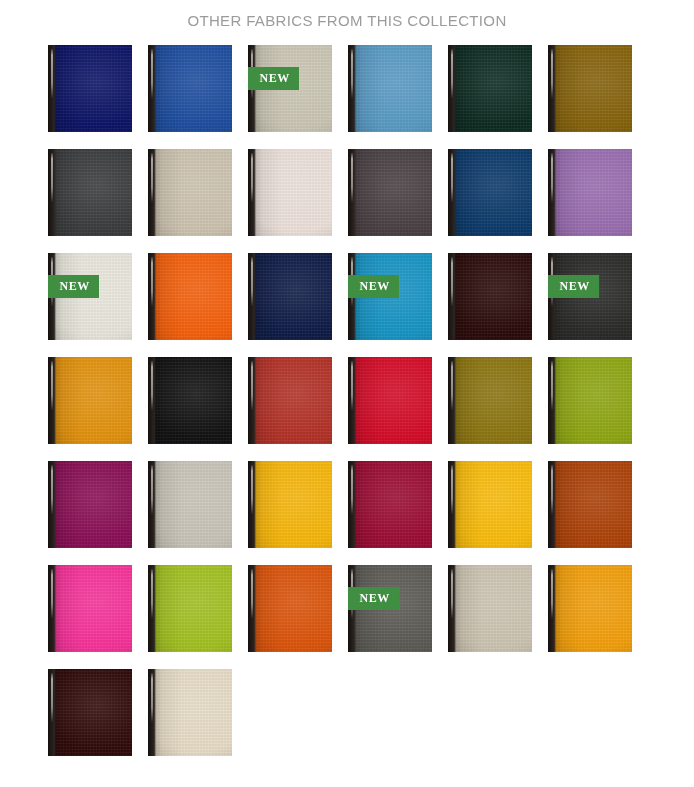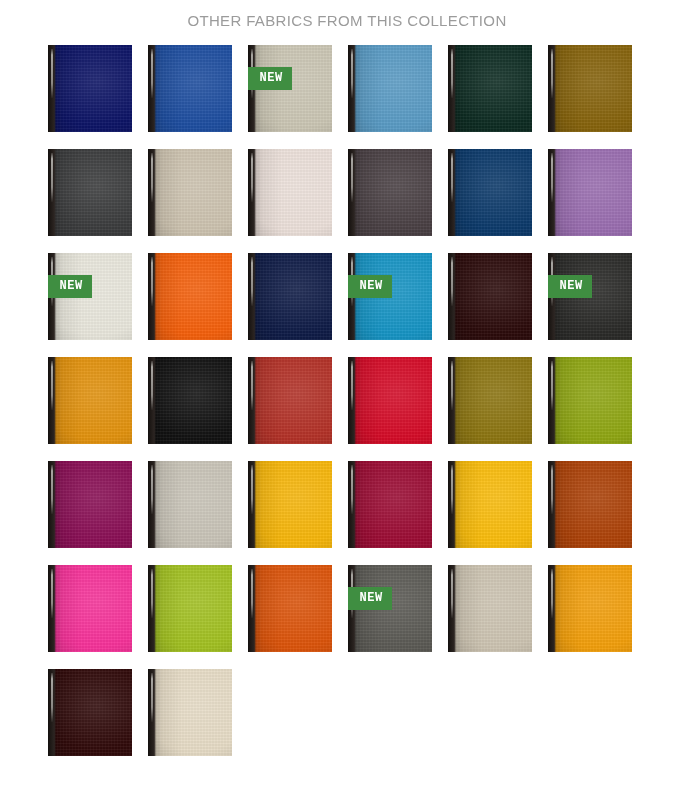--- a/index.html
+++ b/index.html
@@ -96,21 +96,21 @@
     top: 22px;
     left: 0;
     height: 23px;
     line-height: 23px;
     padding: 0 9px 0 12px;
     background: #3f8e41;
     color: #ffffff;
     font-size: 12px;
     font-weight: bold;
     letter-spacing: 0.6px;
-    font-family: Liberation Mono, monospace;
+    font-family: Liberation Serif, serif;
     z-index: 3;
     white-space: nowrap;
   }
 </style>
 </head>
 <body>
 
 <h2 class="section-title">OTHER FABRICS FROM THIS COLLECTION</h2>
 
 <div class="swatch-grid">

